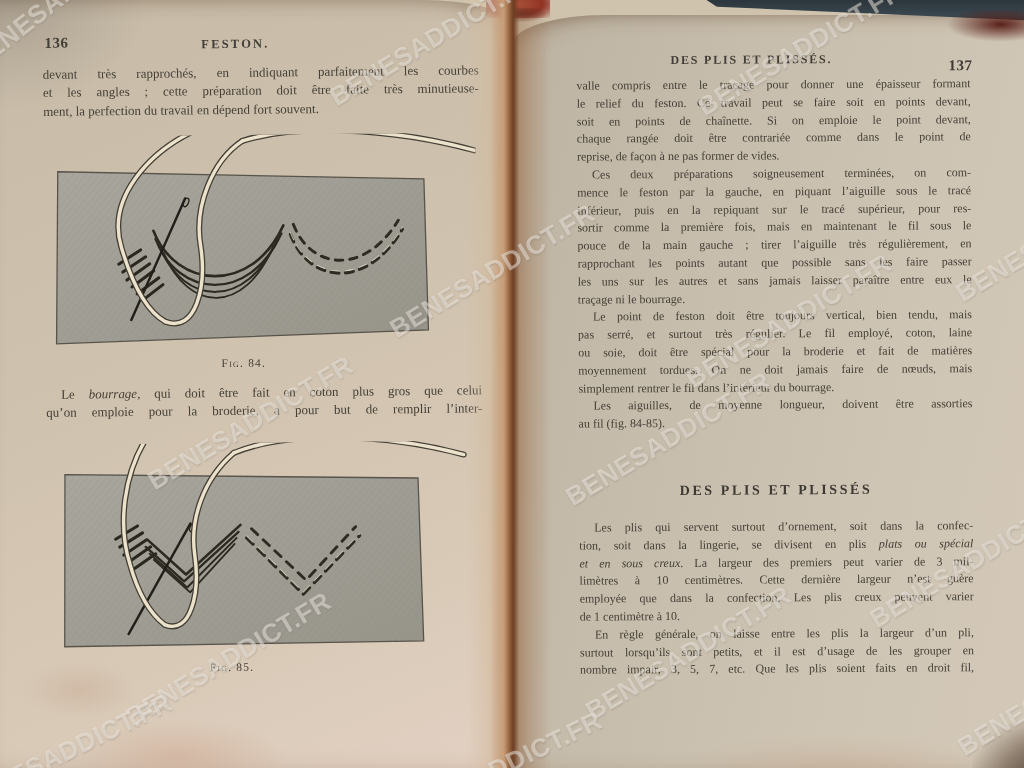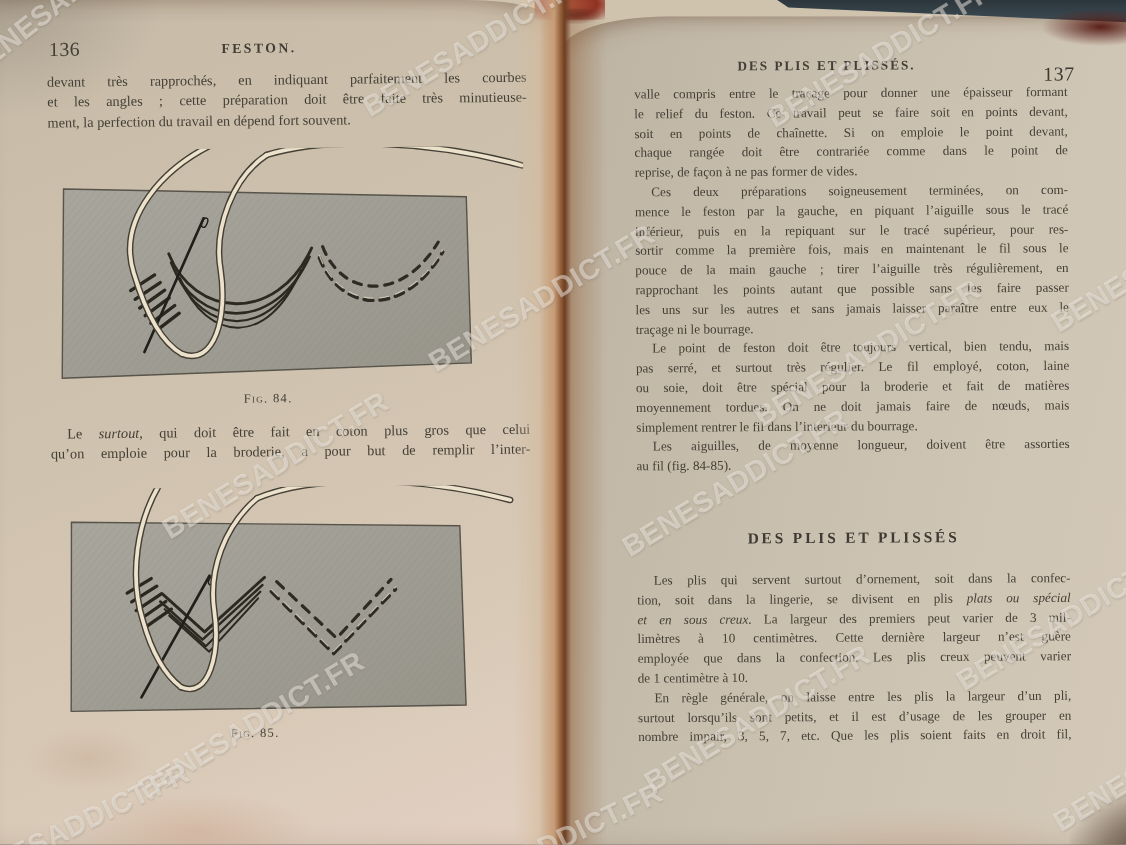--- a/index.html
+++ b/index.html
@@ -34,21 +34,21 @@
   #stain1{left:70px;top:720px;width:220px;height:70px;
     background:radial-gradient(ellipse,rgba(186,120,88,.22) 0%,rgba(186,120,88,0) 70%);}
   #stain2{left:20px;top:660px;width:120px;height:60px;
     background:radial-gradient(ellipse,rgba(160,100,66,.14) 0%,rgba(160,100,66,0) 70%);}
   #stain3{left:690px;top:735px;width:300px;height:60px;
     background:radial-gradient(ellipse,rgba(196,140,110,.20) 0%,rgba(196,140,110,0) 75%);}
   
   .txt{position:absolute;z-index:10;color:#454037;}
   #left-content{transform:rotate(-0.6deg);transform-origin:50% 50%;}
   #right-content{transform:rotate(-0.35deg);transform-origin:50% 50%;}
-  .pagenum{font-size:18px;font-weight:400;letter-spacing:.5px;color:#3e3a33;}
+  .pagenum{font-size:15px;font-weight:700;letter-spacing:.5px;color:#3e3a33;}
   .runhead{font-size:12.5px;font-weight:700;letter-spacing:2.2px;color:#423e37;text-align:center;}
   .body-l{font-size:13px;line-height:18.4px;}
   .body-r{font-size:12px;line-height:17.8px;}
   .ln{text-align:justify;text-align-last:justify;overflow:hidden;}
   .body-l .ln{height:18.4px;} .body-r .ln{height:17.8px;}
   .ln.last{text-align-last:left;}
   .ln.ind{text-indent:15px;}
   .caption{font-size:11.5px;font-variant:small-caps;letter-spacing:1.2px;text-align:center;color:#46423a;}
   .section-title{font-size:14px;font-weight:700;letter-spacing:2.6px;text-align:center;color:#3e3a33;}
   i{font-style:italic;}
@@ -130,21 +130,21 @@
         <path d="M118,186 C148,198 160,152 154,110 C148,72 166,26 197,6" stroke="#454036" stroke-width="6"></path>
         <path d="M197,6 C250,-10 345,-6 429,18" stroke="#454036" stroke-width="6"></path>
         <path d="M152,-6 C103,16 60,62 75,112 C86,150 100,176 118,186" stroke="#ece2cc" stroke-width="3.4"></path>
         <path d="M118,186 C148,198 160,152 154,110 C148,72 166,26 197,6" stroke="#ece2cc" stroke-width="3.4"></path>
         <path d="M197,6 C250,-10 345,-6 429,18" stroke="#ece2cc" stroke-width="3.4"></path>
       </g>
     </svg>
     <div class="txt caption" style="left:40px;top:354px;width:400px;">Fig. 84.</div>
 
     <div class="txt body-l" style="left:42px;top:381px;width:436px;">
-      <div class="ln ind"><span>Le </span><i>surtout</i><span>, qui doit être fait en coton plus gros que celui</span></div>
+      <div class="ln ind"><span>Le </span><i>bourrage</i><span>, qui doit être fait en coton plus gros que celui</span></div>
       <div class="ln">qu’on emploie pour la broderie, a pour but de remplir l’inter-</div>
     </div>
 
     <svg class="fig" style="left:44px;top:440px;" width="420" height="218" viewBox="0 0 420 218">
       <g>
         <path d="M16,30 L369,37 L373,200 L14,202 Z" fill="url(#fab)" stroke="#57534a" stroke-width="1.3"></path>
         <path d="M16,30 L369,37 L373,200 L14,202 Z" fill="url(#hx)" opacity="0.4"></path>
       </g>
       <g stroke="#2a271f" stroke-width="3" stroke-linecap="round">
         <line x1="66" y1="95" x2="88" y2="82"></line>

